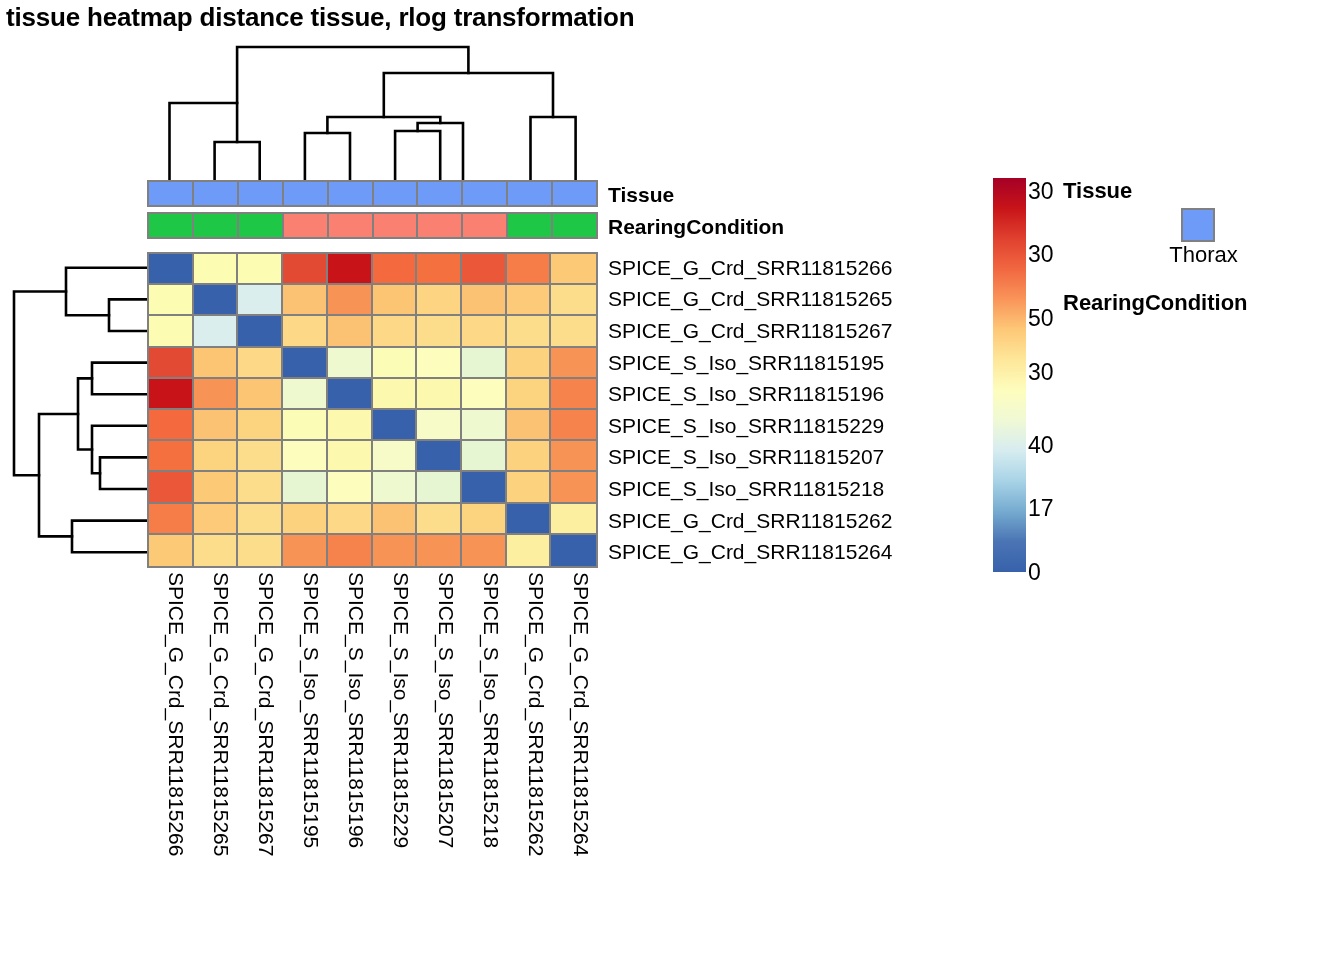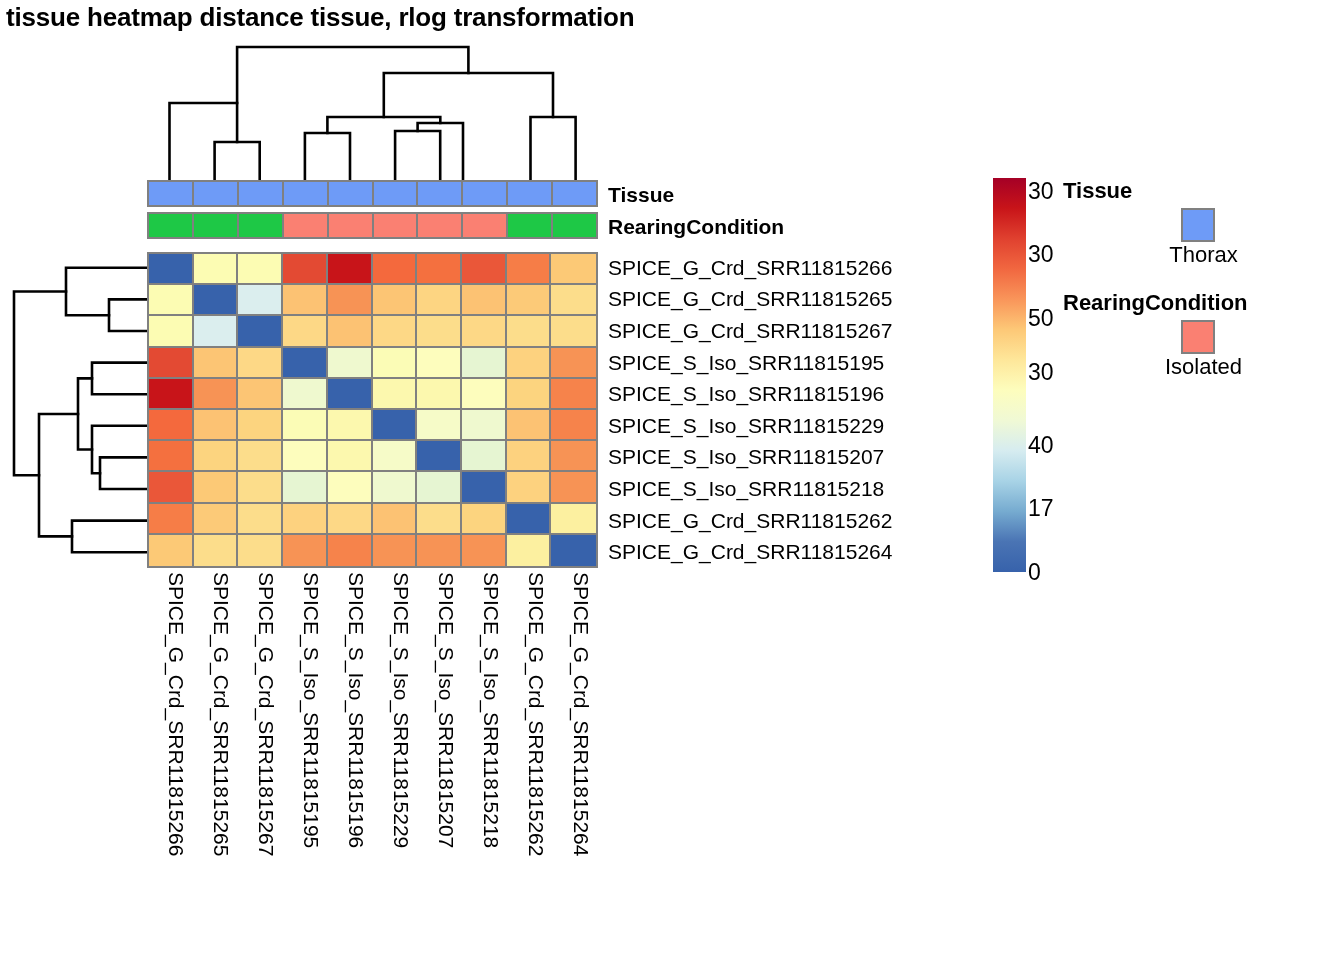--- a/index.html
+++ b/index.html
@@ -312,18 +312,14 @@
 <div id="legend">
     <div class="leg-block">
       <div class="leg-title">Tissue</div>
       <div class="leg-row">
         <div class="leg-swatch" style="background: rgb(110, 155, 247);"></div>
         <div class="leg-text">Thorax</div>
       </div>
     </div>
     <div class="leg-block">
       <div class="leg-title">RearingCondition</div>
-      <div class="leg-row">
-        <div class="leg-swatch" style="background: rgb(250, 128, 114);"></div>
-        <div class="leg-text">Isolated</div>
-      </div>
     </div>
   </div>
 
 </body></html>

